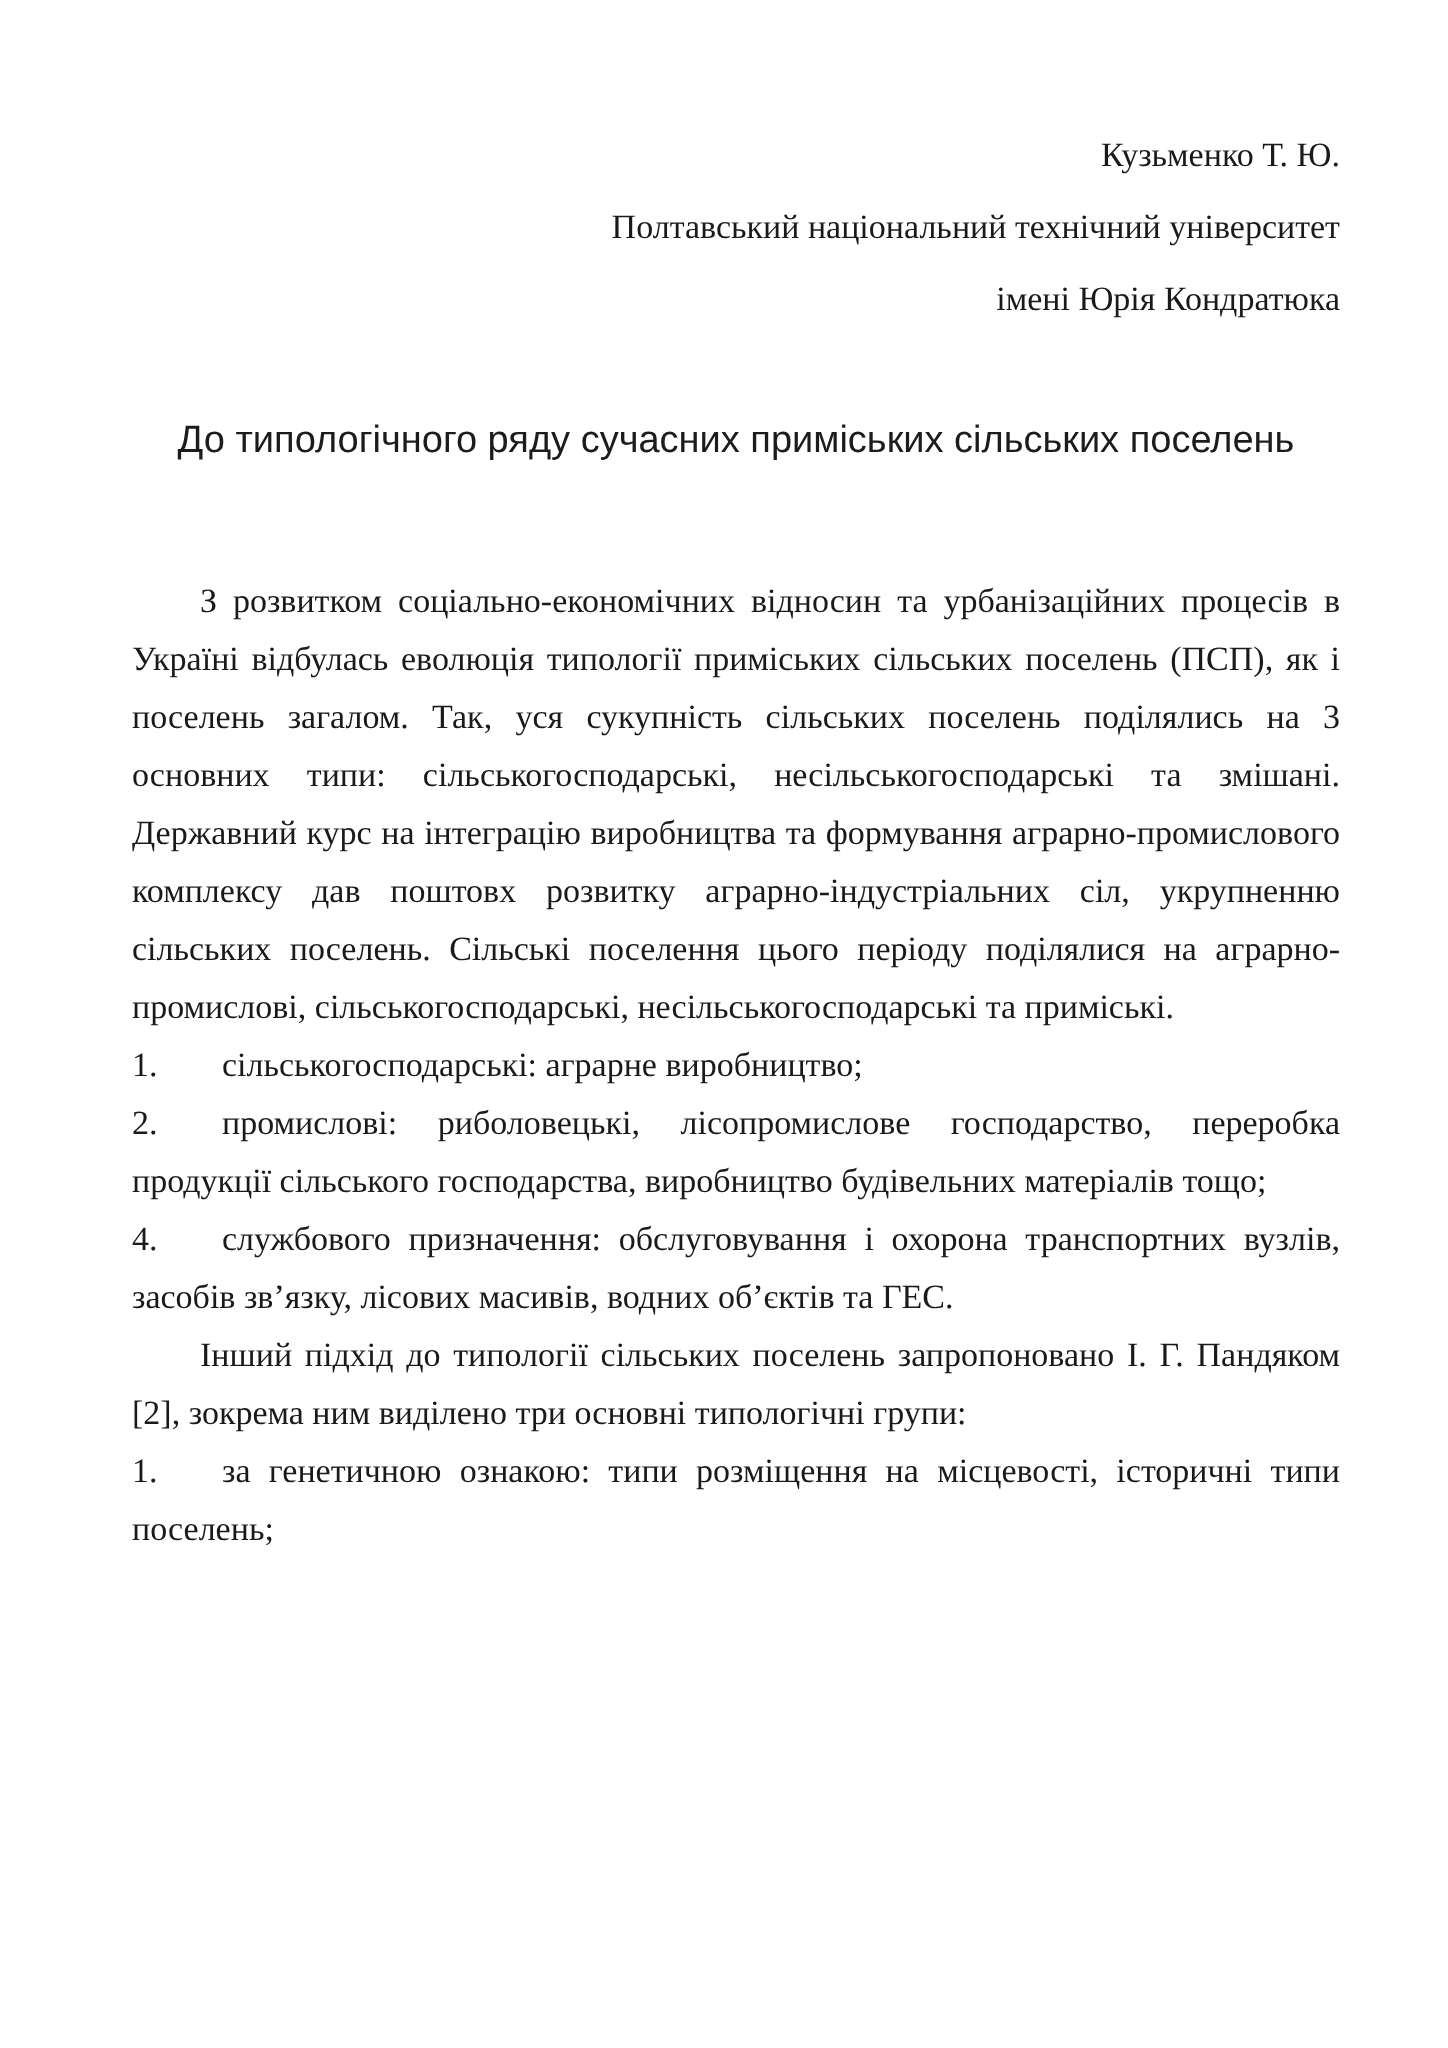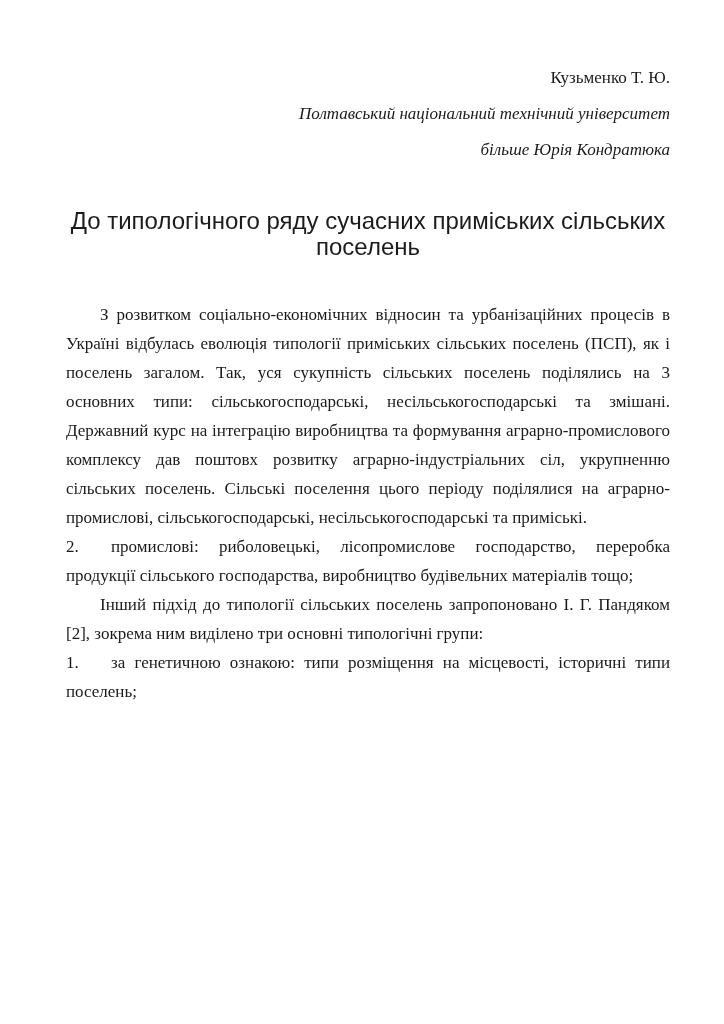--- a/index.html
+++ b/index.html
@@ -21,33 +21,32 @@
   }
   .doc-header {
     text-align: right;
   }
   .byline {
     font-size: 17px;
     line-height: 36px;
     white-space: nowrap;
   }
   .byline.italic {
-    font-style: italic;
   }
   .title {
     font-family: "Liberation Sans", "DejaVu Sans", sans-serif;
     font-weight: 400;
-    font-size: 24px;
+    font-size: 19px;
     line-height: 26px;
     text-align: center;
     margin: 40px 0 0 0;
     color: #1c1c1c;
   }
   .body-text {
-    margin-top: 40px;
+    margin-top: 52px;
     font-size: 17px;
     line-height: 29px;
     text-align: justify;
   }
   .para {
     margin: 0;
   }
   .para.indent {
     text-indent: 34px;
   }
@@ -60,25 +59,27 @@
   }
 </style>
 </head>
 <body>
 
 <div class="page">
 
   <header class="doc-header">
     <div class="byline">Кузьменко Т. Ю.</div>
     <div class="byline italic">Полтавський національний технічний університет</div>
-    <div class="byline italic">більше Юрія Кондратюка</div>
+    <div class="byline italic">імені Юрія Кондратюка</div>
   </header>
 
   <h1 class="title">До типологічного ряду сучасних приміських сільських поселень</h1>
 
   <main class="body-text" id="article-body">
       <p class="para indent">З розвитком соціально-економічних відносин та урбанізаційних процесів в Україні відбулась еволюція типології приміських сільських поселень (ПСП), як і поселень загалом. Так, уся сукупність сільських поселень поділялись на 3 основних типи: сільськогосподарські, несільськогосподарські та змішані. Державний курс на інтеграцію виробництва та формування аграрно-промислового комплексу дав поштовх розвитку аграрно-індустріальних сіл, укрупненню сільських поселень. Сільські поселення цього періоду поділялися на аграрно-промислові, сільськогосподарські, несільськогосподарські та приміські.</p>
+      <p class="para numbered"><span class="num">1.</span>сільськогосподарські: аграрне виробництво;</p>
       <p class="para numbered"><span class="num">2.</span>промислові: риболовецькі, лісопромислове господарство, переробка продукції сільського господарства, виробництво будівельних матеріалів тощо;</p>
+      <p class="para numbered"><span class="num">4.</span>службового призначення: обслуговування і охорона транспортних вузлів, засобів зв’язку, лісових масивів, водних об’єктів та ГЕС.</p>
       <p class="para indent">Інший підхід до типології сільських поселень запропоновано І. Г. Пандяком [2], зокрема ним виділено три основні типологічні групи:</p>
       <p class="para numbered"><span class="num">1.</span>за генетичною ознакою: типи розміщення на місцевості, історичні типи поселень;</p>
     </main>
 
 </div>
 
 </body></html>

